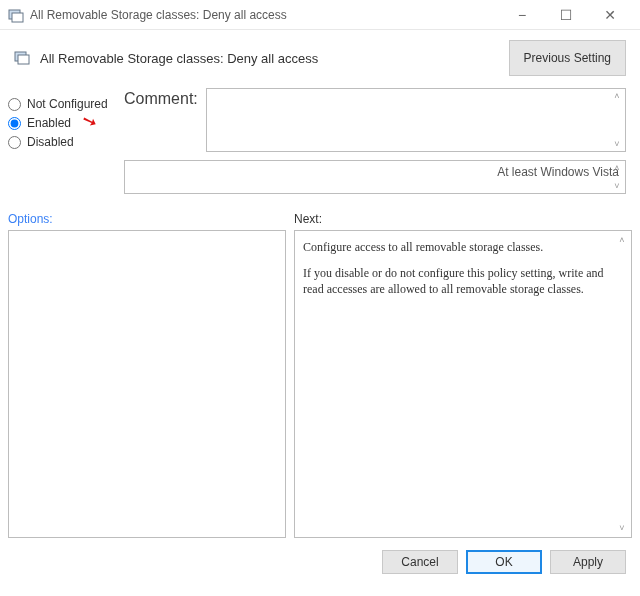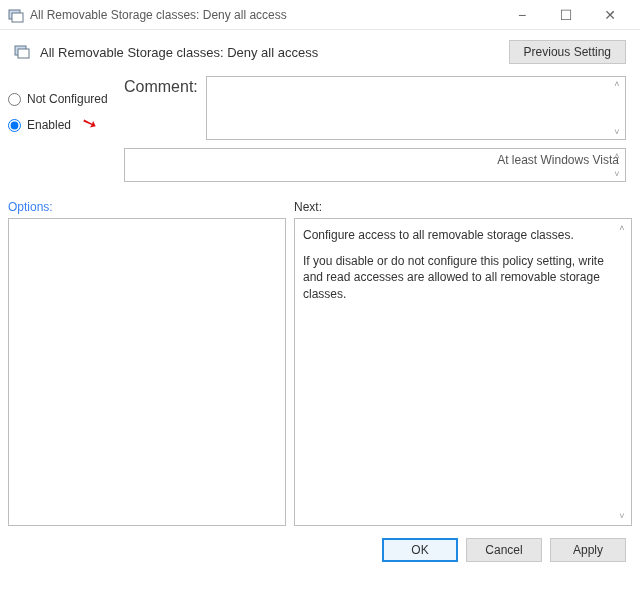--- a/index.html
+++ b/index.html
@@ -32,38 +32,38 @@
       color: #666; font-size: 14px;
     }
     .header-row {
       display: flex; align-items: center; padding: 10px 14px 6px 14px;
     }
     .header-row .app-icon2 {
       width: 18px; height: 18px; margin-right: 8px;
     }
     .header-title { flex: 1; font-size: 13px; color: #333; }
     .nav-btn {
-      height: 24px;
+      height: 36px;
       padding: 0 14px;
       background: #e6e6e6;
       border: 1px solid #c8c8c8;
       font-size: 12px;
       color: #333;
       margin-left: 8px;
       cursor: pointer;
     }
     .mid {
       display: flex;
       padding: 6px 14px 8px 8px;
       gap: 4px;
     }
     .radios { width: 112px; padding-top: 4px; }
     .radio-row {
       display: flex; align-items: center;
-      margin: 12px 0;
+      margin: 5px 0;
       font-size: 12px;
       color: #333;
       position: relative;
     }
     .radio-row input { margin-right: 6px; }
     .arrow {
       position: absolute;
       left: 74px; top: -6px;
       color: #d11; font-size: 18px;
       transform: rotate(-20deg);
@@ -103,21 +103,21 @@
     .lower {
       display: flex; gap: 8px; padding: 0 8px;
     }
     .options-pane, .help-pane {
       border: 1px solid #bdbdbd;
       background: #fff;
       height: 308px;
     }
     .options-pane { width: 278px; }
     .help-pane { flex: 1; position: relative; padding: 8px 18px 8px 8px; font-size: 12px; color: #333; line-height: 1.35; }
-    .help-pane p { margin-bottom: 10px; }
+    .help-pane p { margin-bottom: 10px; font-family: Liberation Serif, serif; }
     .help-scroll-up, .help-scroll-down {
       position: absolute; right: 2px; width: 14px; height: 14px;
       display: flex; align-items: center; justify-content: center;
       color: #999; font-size: 9px;
     }
     .help-scroll-up { top: 2px; }
     .help-scroll-down { bottom: 2px; }
     .footer {
       display: flex; justify-content: flex-end; align-items: center;
       gap: 8px;
@@ -169,20 +169,24 @@
 <div class="mid">
   <div class="radios">
     <label class="radio-row">
       <input type="radio" name="state" style="">
       <span>Not Configured</span>
     </label>
     <label class="radio-row">
       <input type="radio" name="state" checked="" style="">
       <span>Enabled</span>
       <span class="arrow">➘</span>
+    </label>
+    <label class="radio-row">
+      <input type="radio" name="state" style="">
+      <span>Disabled</span>
     </label>
   </div>
   <div class="fields">
     <div class="field-row">
       <div class="field-label">Comment:</div>
       <div class="comment-box">
         <span></span>
         <span class="scroll-caret-up">˄</span>
         <span class="scroll-caret-down">˅</span>
       </div>
@@ -206,16 +210,16 @@
   <div class="options-pane"></div>
   <div class="help-pane">
     <span class="help-scroll-up">˄</span>
     <p>Configure access to all removable storage classes.</p>
     <p>If you disable or do not configure this policy setting, write and read accesses are allowed to all removable storage classes.</p>
     <span class="help-scroll-down">˅</span>
   </div>
 </div>
 
 <div class="footer">
+  <button class="btn">Cancel</button>
   <button class="btn primary">OK</button>
-  <button class="btn">Cancel</button>
   <button class="btn">Apply</button>
 </div>
 
 </body></html>

